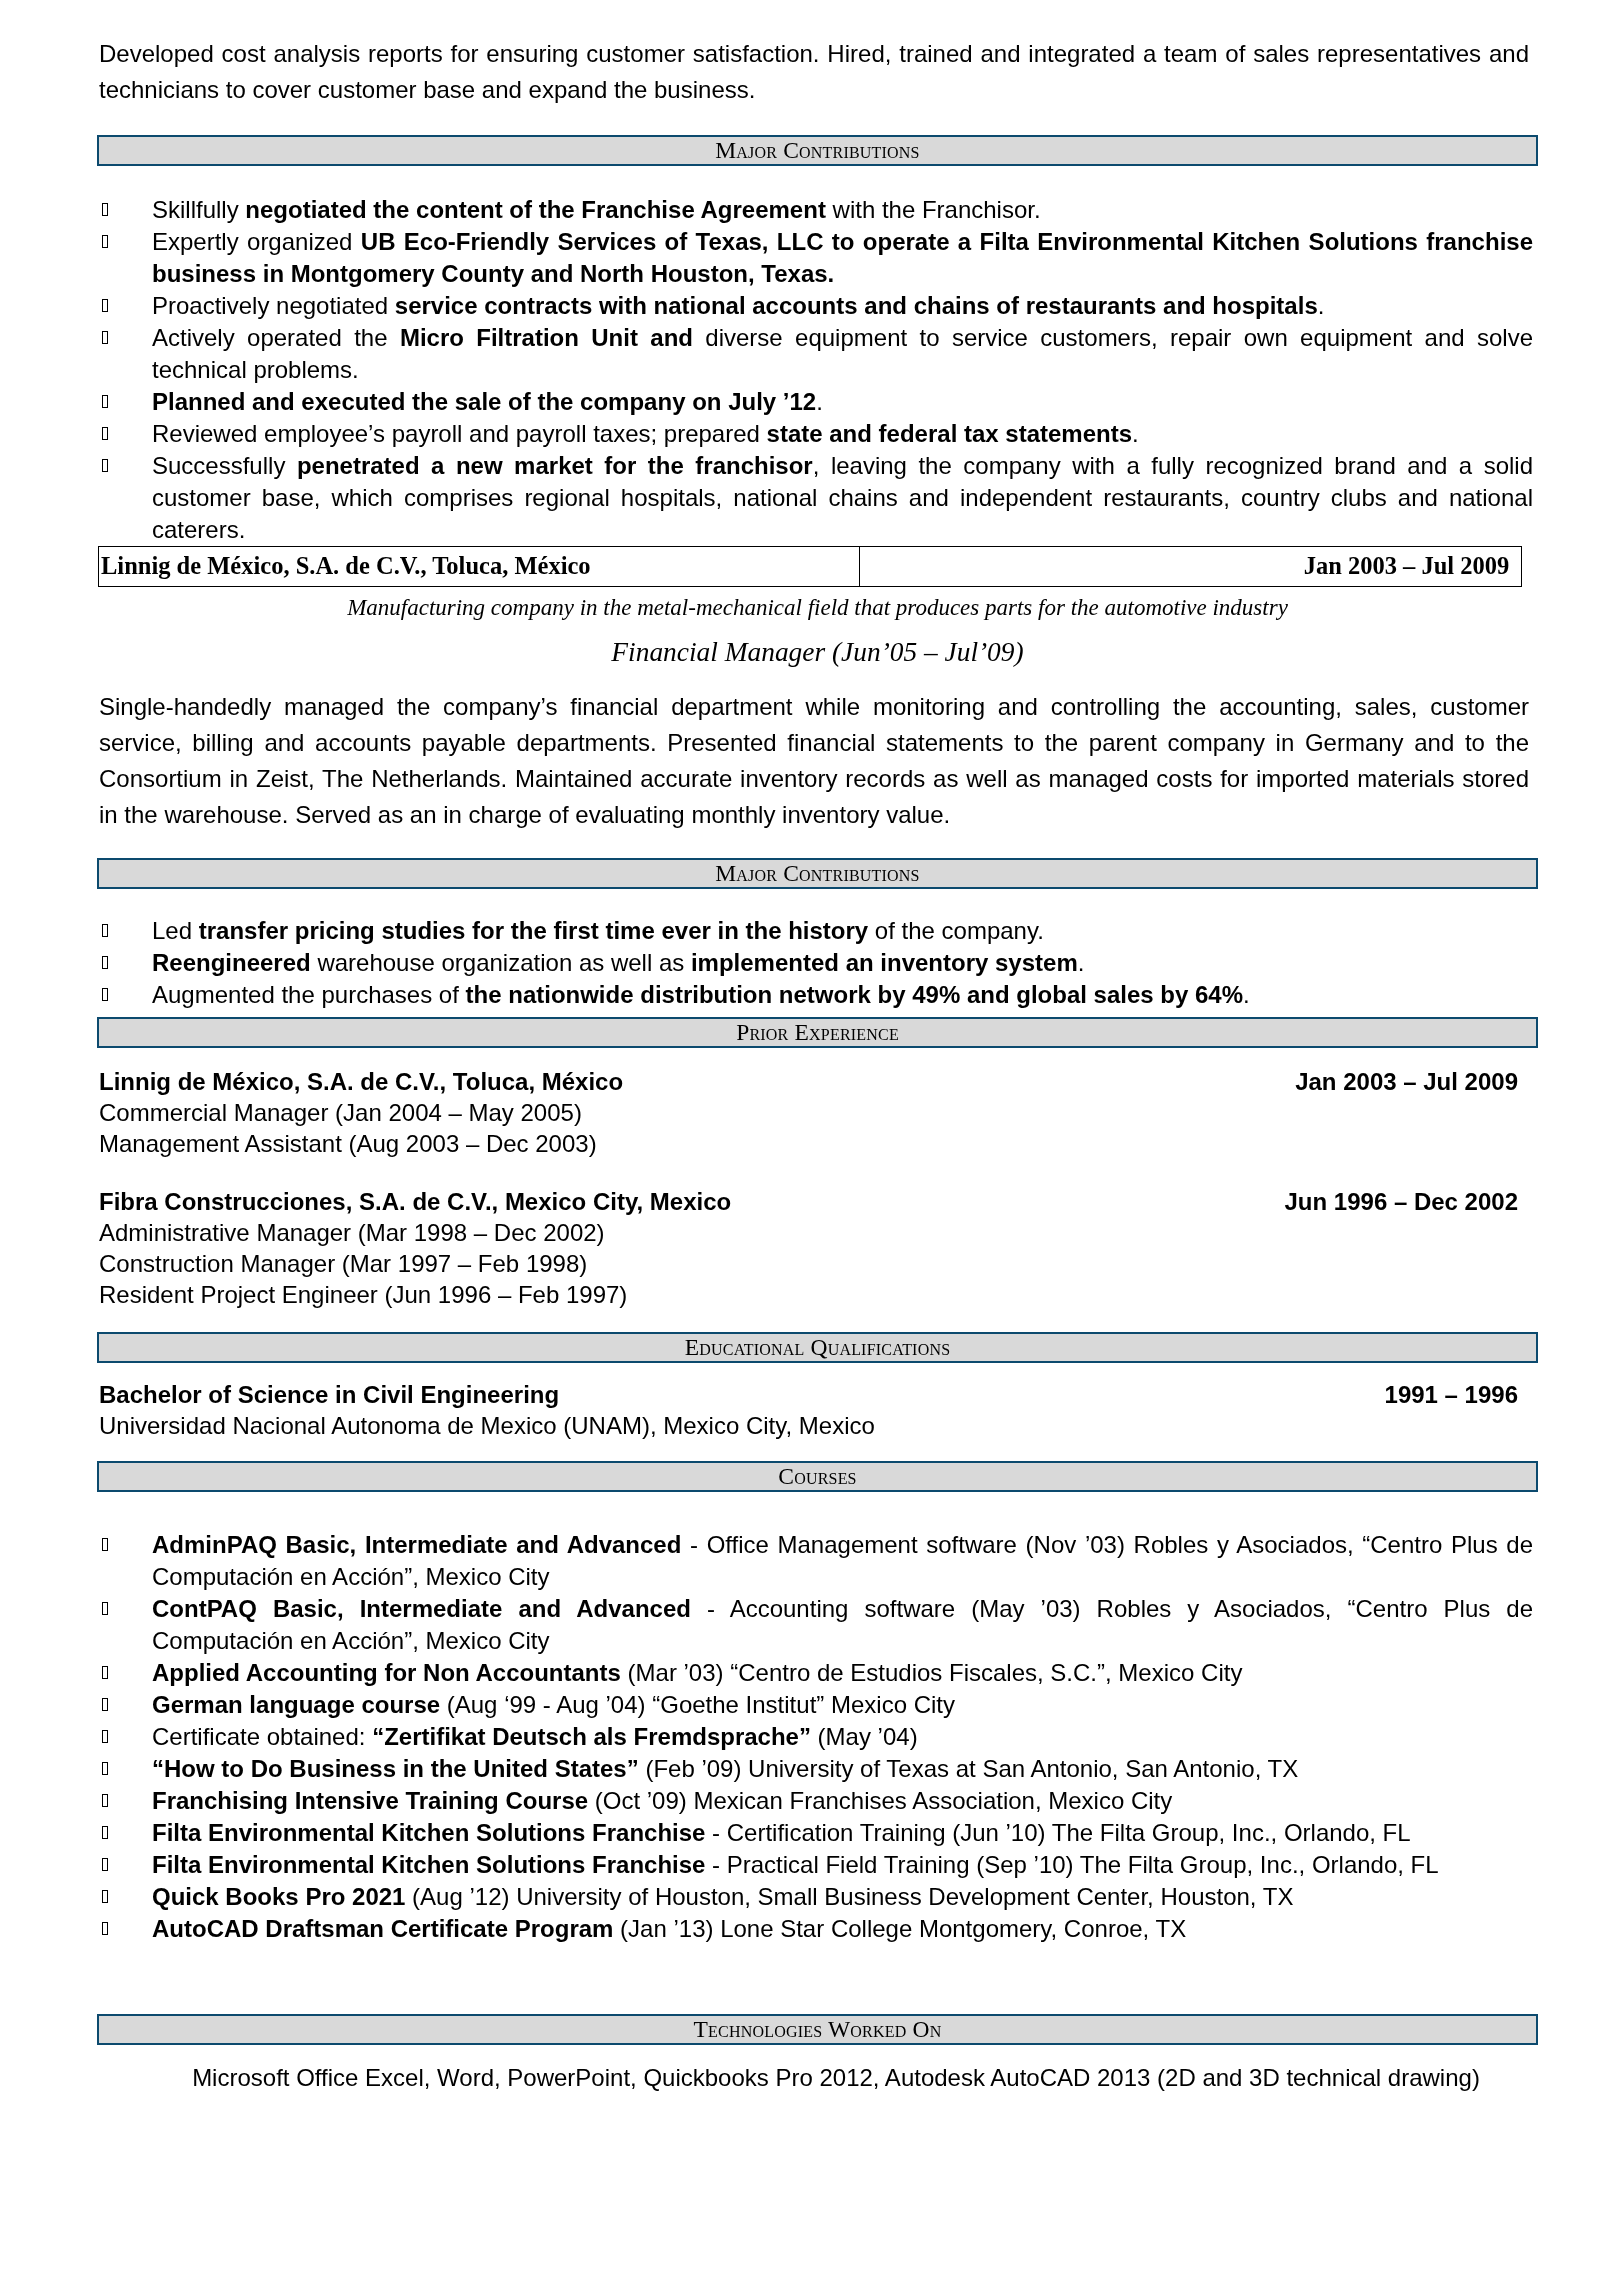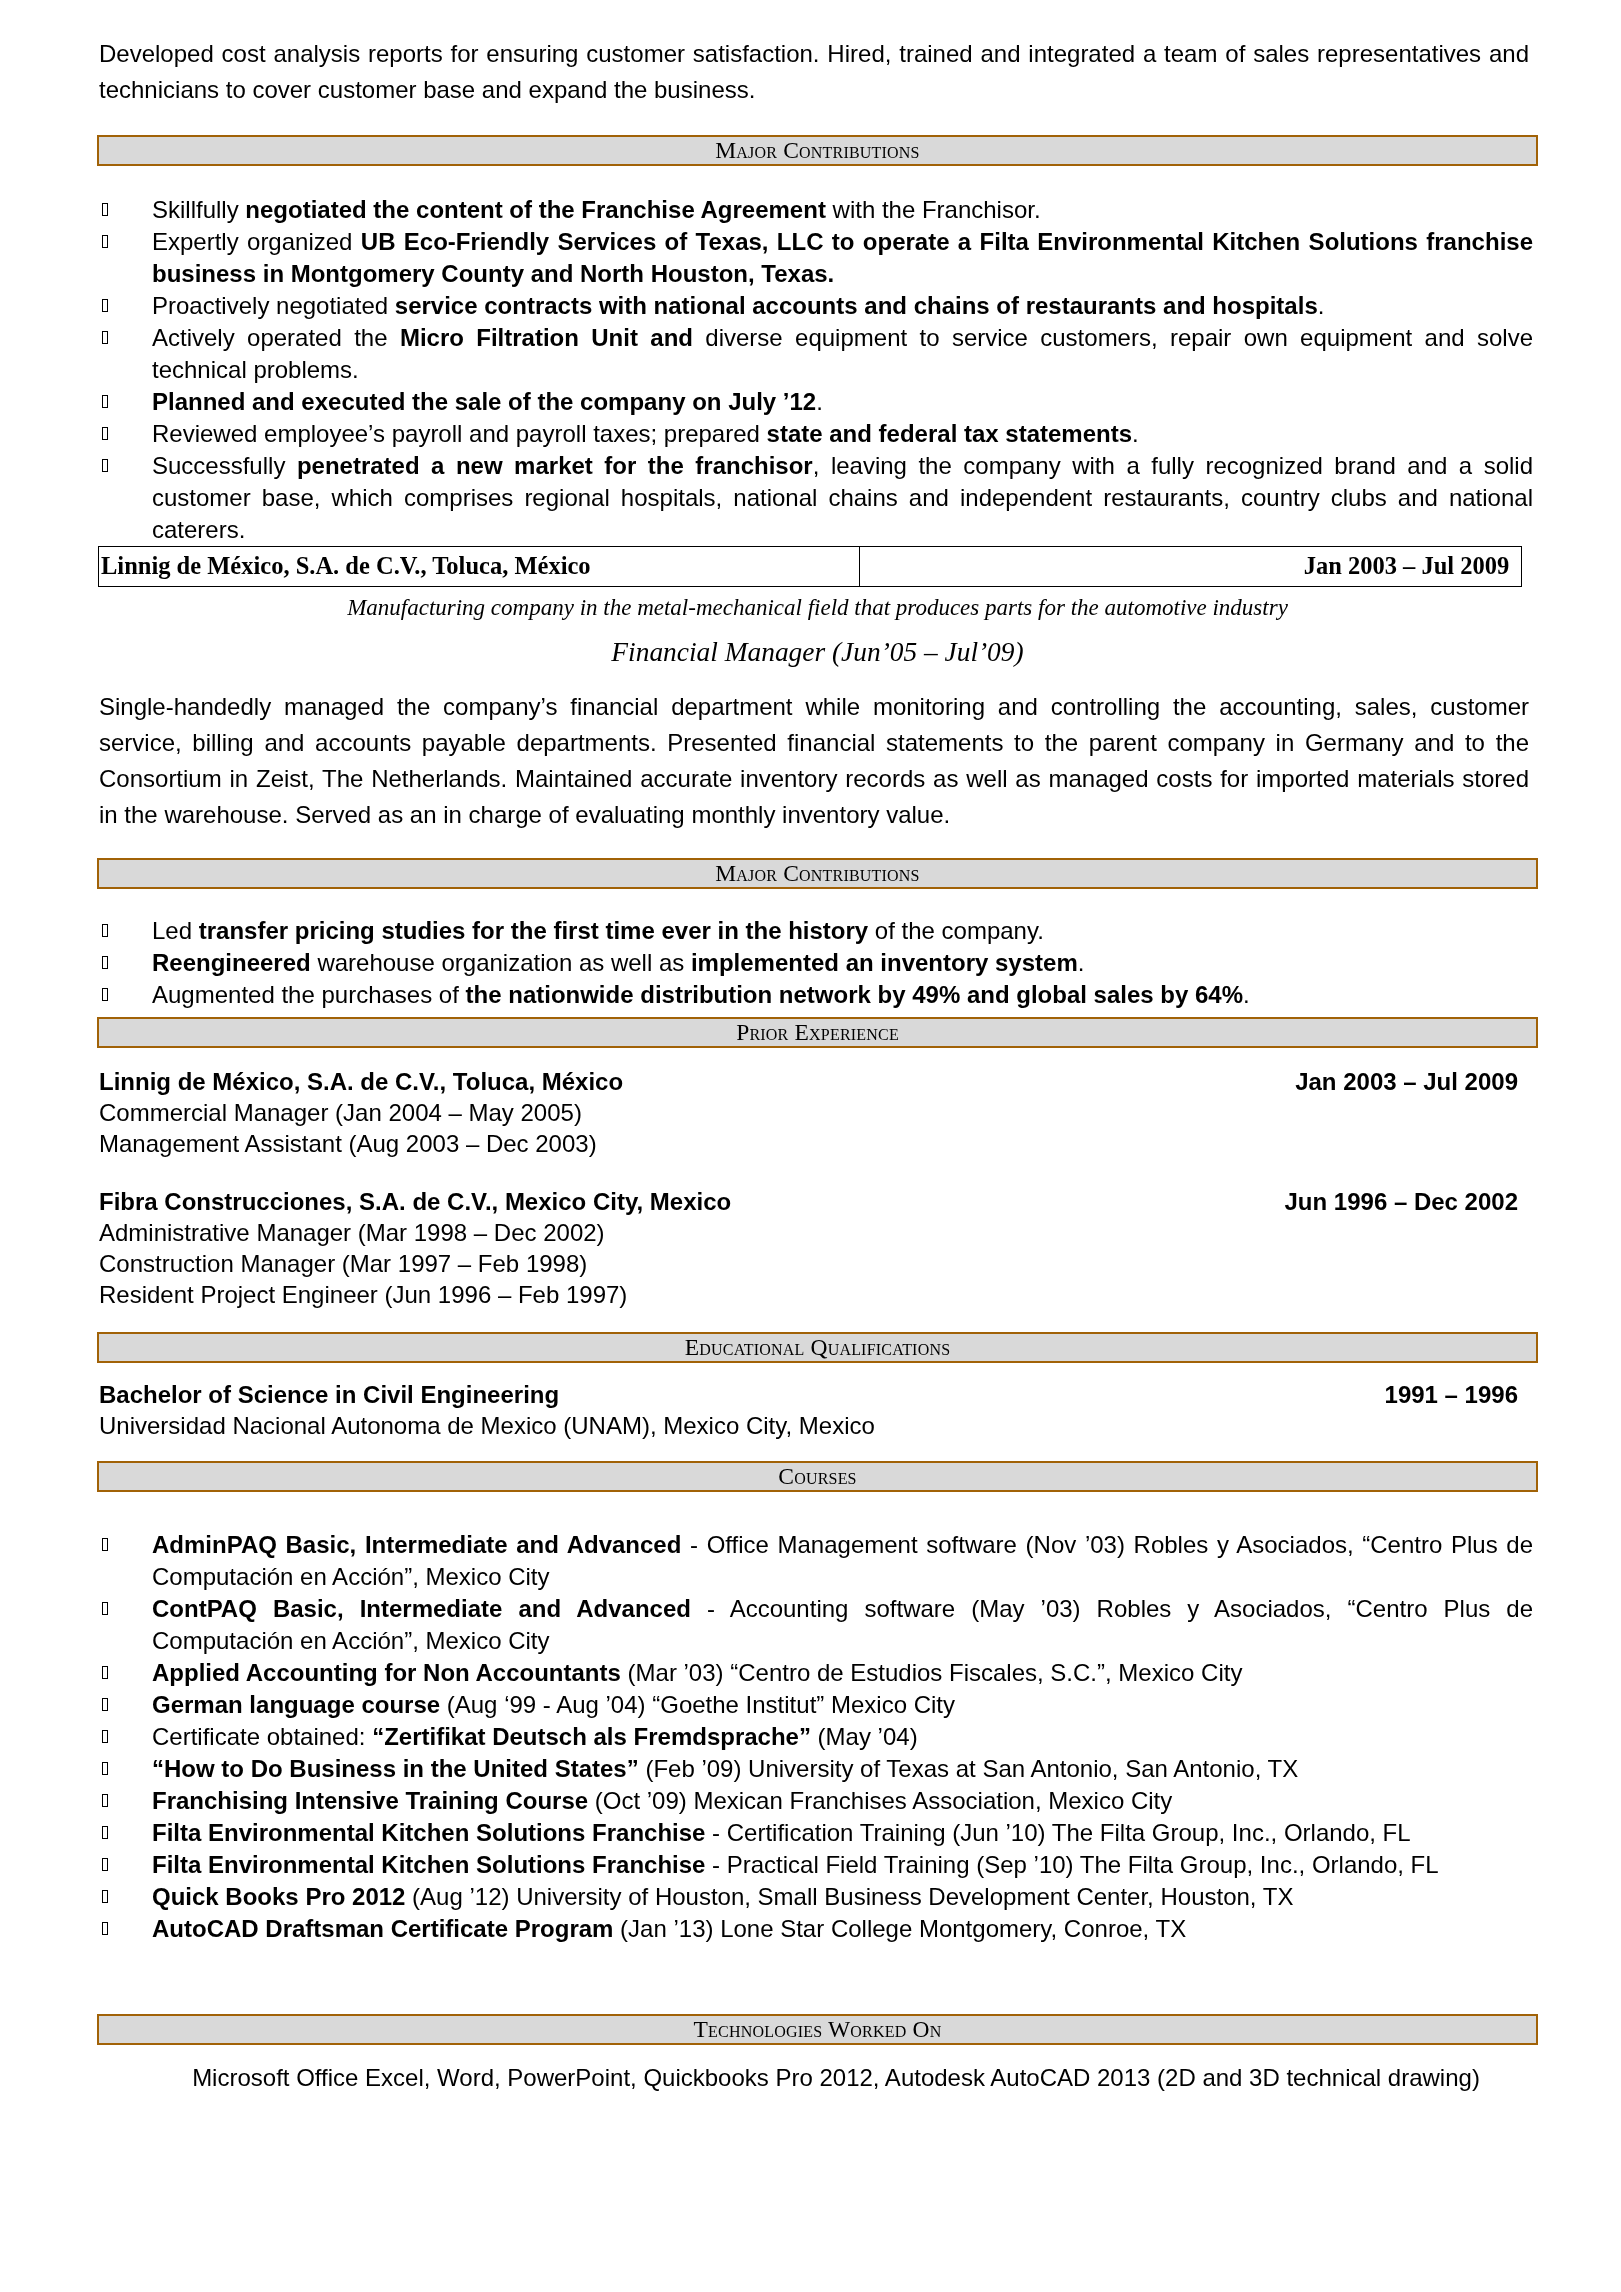--- a/index.html
+++ b/index.html
@@ -1,21 +1,21 @@
 <!DOCTYPE html>
 <html><head>
 <meta charset="utf-8">
 <style>
   html, body { margin: 0; padding: 0; background: #ffffff; }
   body { width: 1621px; height: 2293px; position: relative; overflow: hidden; color: #000; }
   .sans { font-family: "Liberation Sans", "DejaVu Sans", sans-serif; font-size: 24px; }
   .serif { font-family: "Liberation Serif", "DejaVu Serif", serif; }
   .para { position: absolute; left: 99px; width: 1430px; line-height: 36px; text-align: justify; text-align-last: left; }
   .bar { position: absolute; left: 97px; width: 1441px; height: 31px; background: #d9d9d9;
-         border: 2px solid #a16207; box-sizing: border-box; text-align: center; }
+         border: 2px solid #0c4a6e; box-sizing: border-box; text-align: center; }
   .bar-title { font-family: "Liberation Serif", "DejaVu Serif", serif; font-variant: small-caps;
                font-size: 23.5px; line-height: 27.4px; letter-spacing: 0.2px; }
   ul.bullets { position: absolute; left: 89px; width: 1433px; margin: 11px; padding: 0; list-style: none; }
   ul.bullets li { position: relative; padding-left: 52px; line-height: 32px; text-align: justify; text-align-last: left; }
   .bglyph { position: absolute; left: 2px; top: 8.8px; width: 5.9px; height: 13.7px; border: 1.5px solid #000;
             box-sizing: border-box; }
   b { font-weight: bold; }
   .row { position: absolute; left: 99px; width: 1419px; line-height: 31px; }
   .row .right { position: absolute; right: 0; top: 0; font-weight: bold; }
   .company-table { position: absolute; left: 98px; top: 546px; width: 1424px; height: 41px;
@@ -95,21 +95,21 @@
 <ul class="bullets sans" style="top:1518px;">
     <li><span class="bglyph"></span><b>AdminPAQ Basic, Intermediate and Advanced</b><span> - Office Management software (Nov ’03) Robles y Asociados, “Centro Plus de Computación en Acción”, Mexico City</span></li>
     <li><span class="bglyph"></span><b>ContPAQ Basic, Intermediate and Advanced</b><span> - Accounting software (May ’03) Robles y Asociados, “Centro Plus de Computación en Acción”, Mexico City</span></li>
     <li><span class="bglyph"></span><b>Applied Accounting for Non Accountants</b><span> (Mar ’03) “Centro de Estudios Fiscales, S.C.”, Mexico City</span></li>
     <li><span class="bglyph"></span><b>German language course</b><span> (Aug ‘99 - Aug ’04) “Goethe Institut” Mexico City</span></li>
     <li><span class="bglyph"></span><span>Certificate obtained: </span><b>“Zertifikat Deutsch als Fremdsprache”</b><span> (May ’04)</span></li>
     <li><span class="bglyph"></span><b>“How to Do Business in the United States”</b><span> (Feb ’09) University of Texas at San Antonio, San Antonio, TX</span></li>
     <li><span class="bglyph"></span><b>Franchising Intensive Training Course</b><span> (Oct ’09) Mexican Franchises Association, Mexico City</span></li>
     <li><span class="bglyph"></span><b>Filta Environmental Kitchen Solutions Franchise</b><span> - Certification Training (Jun ’10) The Filta Group, Inc., Orlando, FL</span></li>
     <li><span class="bglyph"></span><b>Filta Environmental Kitchen Solutions Franchise</b><span> - Practical Field Training (Sep ’10) The Filta Group, Inc., Orlando, FL</span></li>
-    <li><span class="bglyph"></span><b>Quick Books Pro 2012</b><span> (Aug ’12) University of Houston, Small Business Development Center, Houston, TX</span></li>
+    <li><span class="bglyph"></span><b>Quick Books Pro 2021</b><span> (Aug ’12) University of Houston, Small Business Development Center, Houston, TX</span></li>
     <li><span class="bglyph"></span><b>AutoCAD Draftsman Certificate Program</b><span> (Jan ’13) Lone Star College Montgomery, Conroe, TX</span></li>
   </ul>
 
 <div class="bar" style="top:2014px;">
   <span class="bar-title">Technologies Worked On</span>
 </div>
 <div class="sans" style="position:absolute; left:145px; width:1382px; top:2062px; text-align:center; line-height:31px;">Microsoft Office Excel, Word, PowerPoint, Quickbooks Pro 2012, Autodesk AutoCAD 2013 (2D and 3D technical drawing)</div>
 
 
 </body></html>

